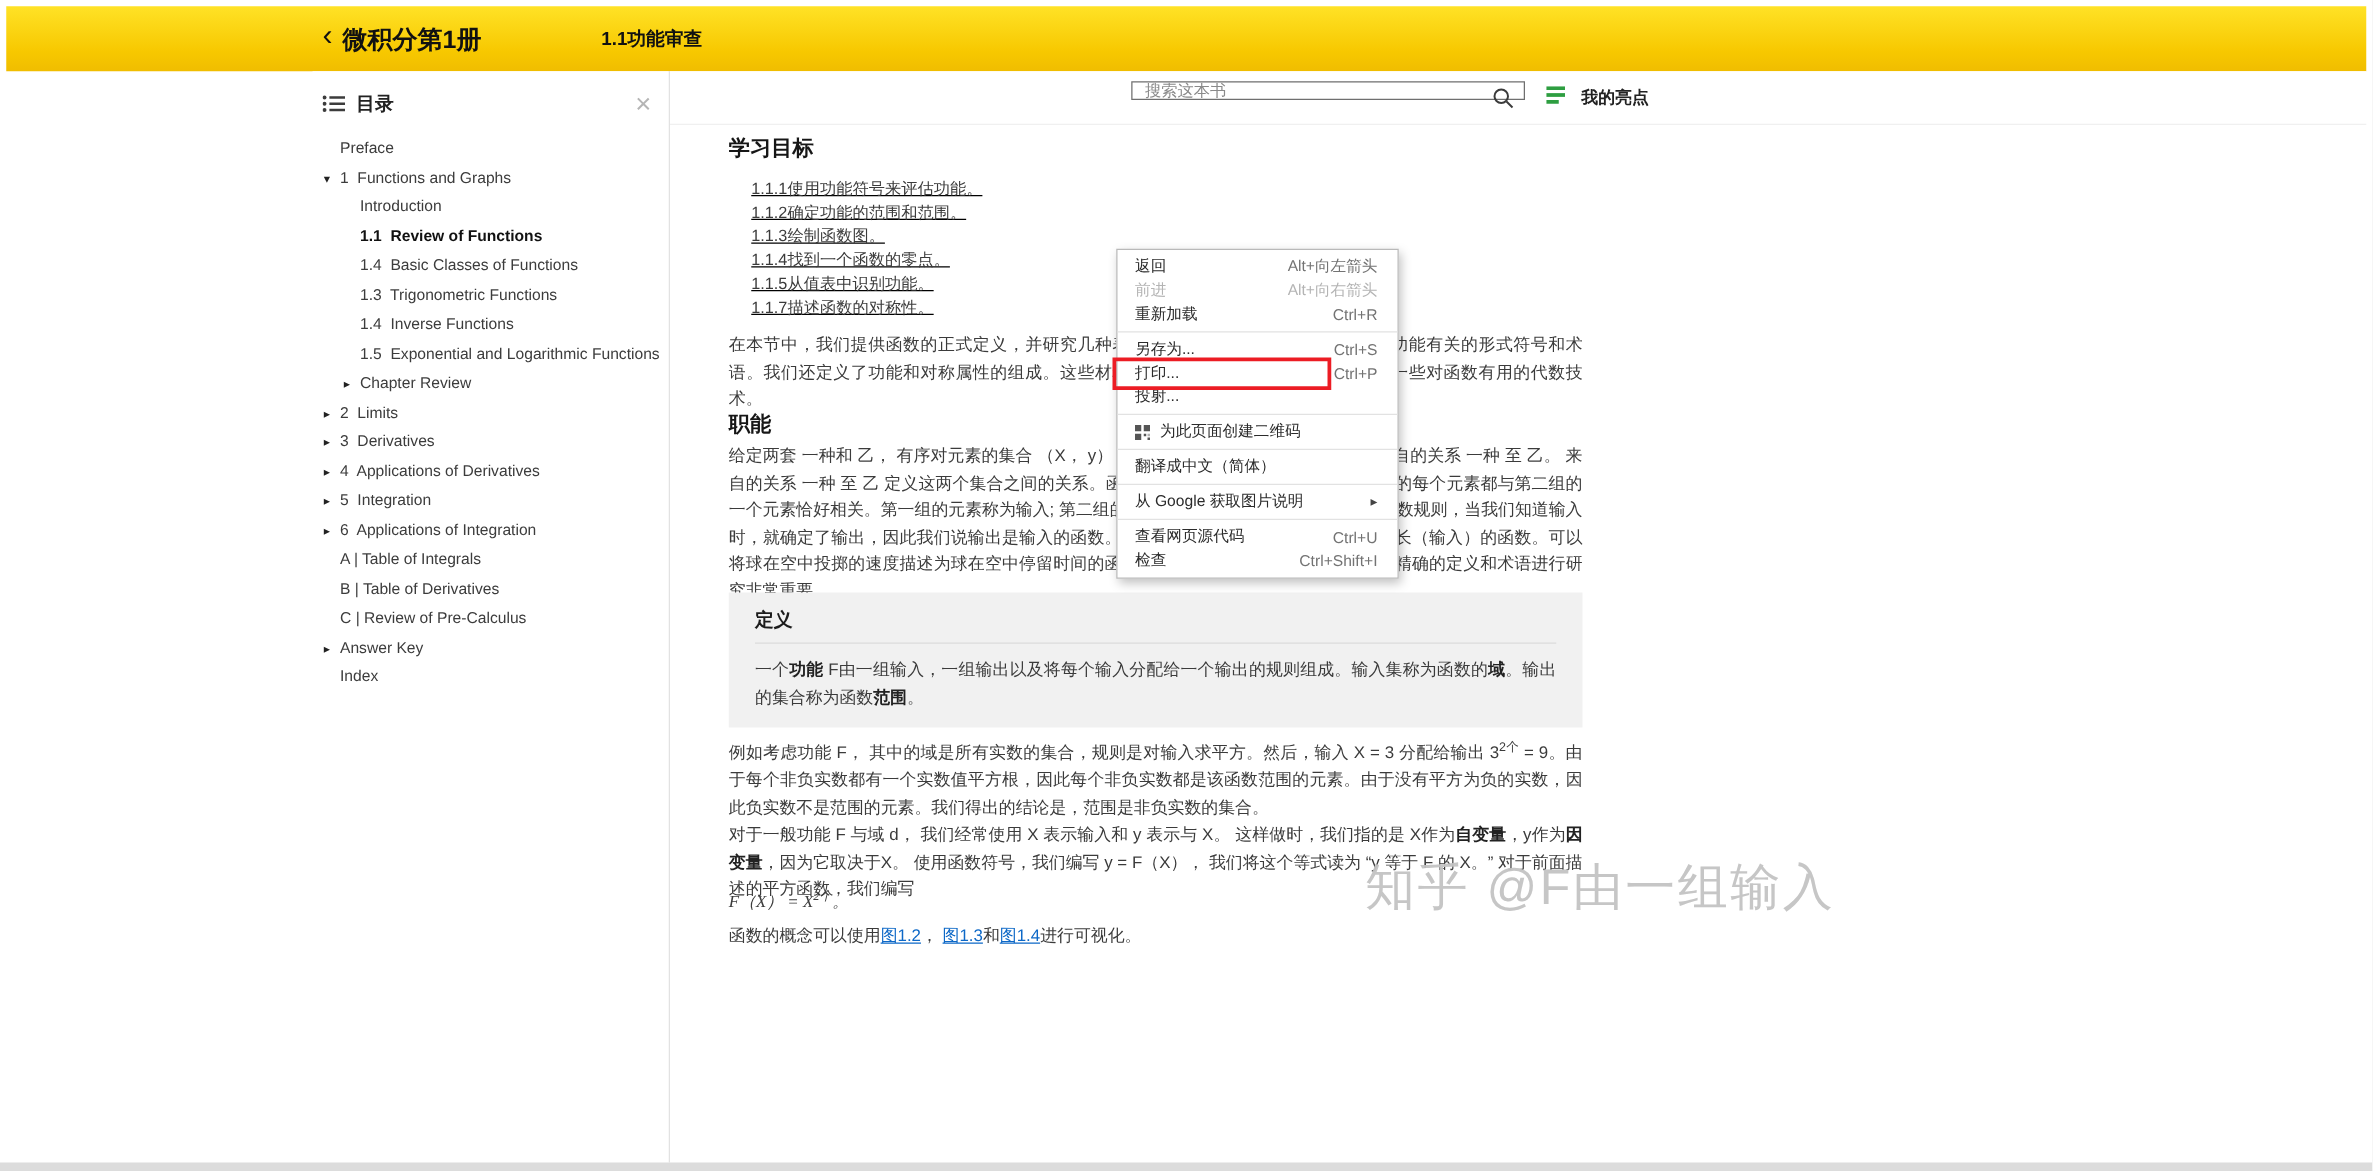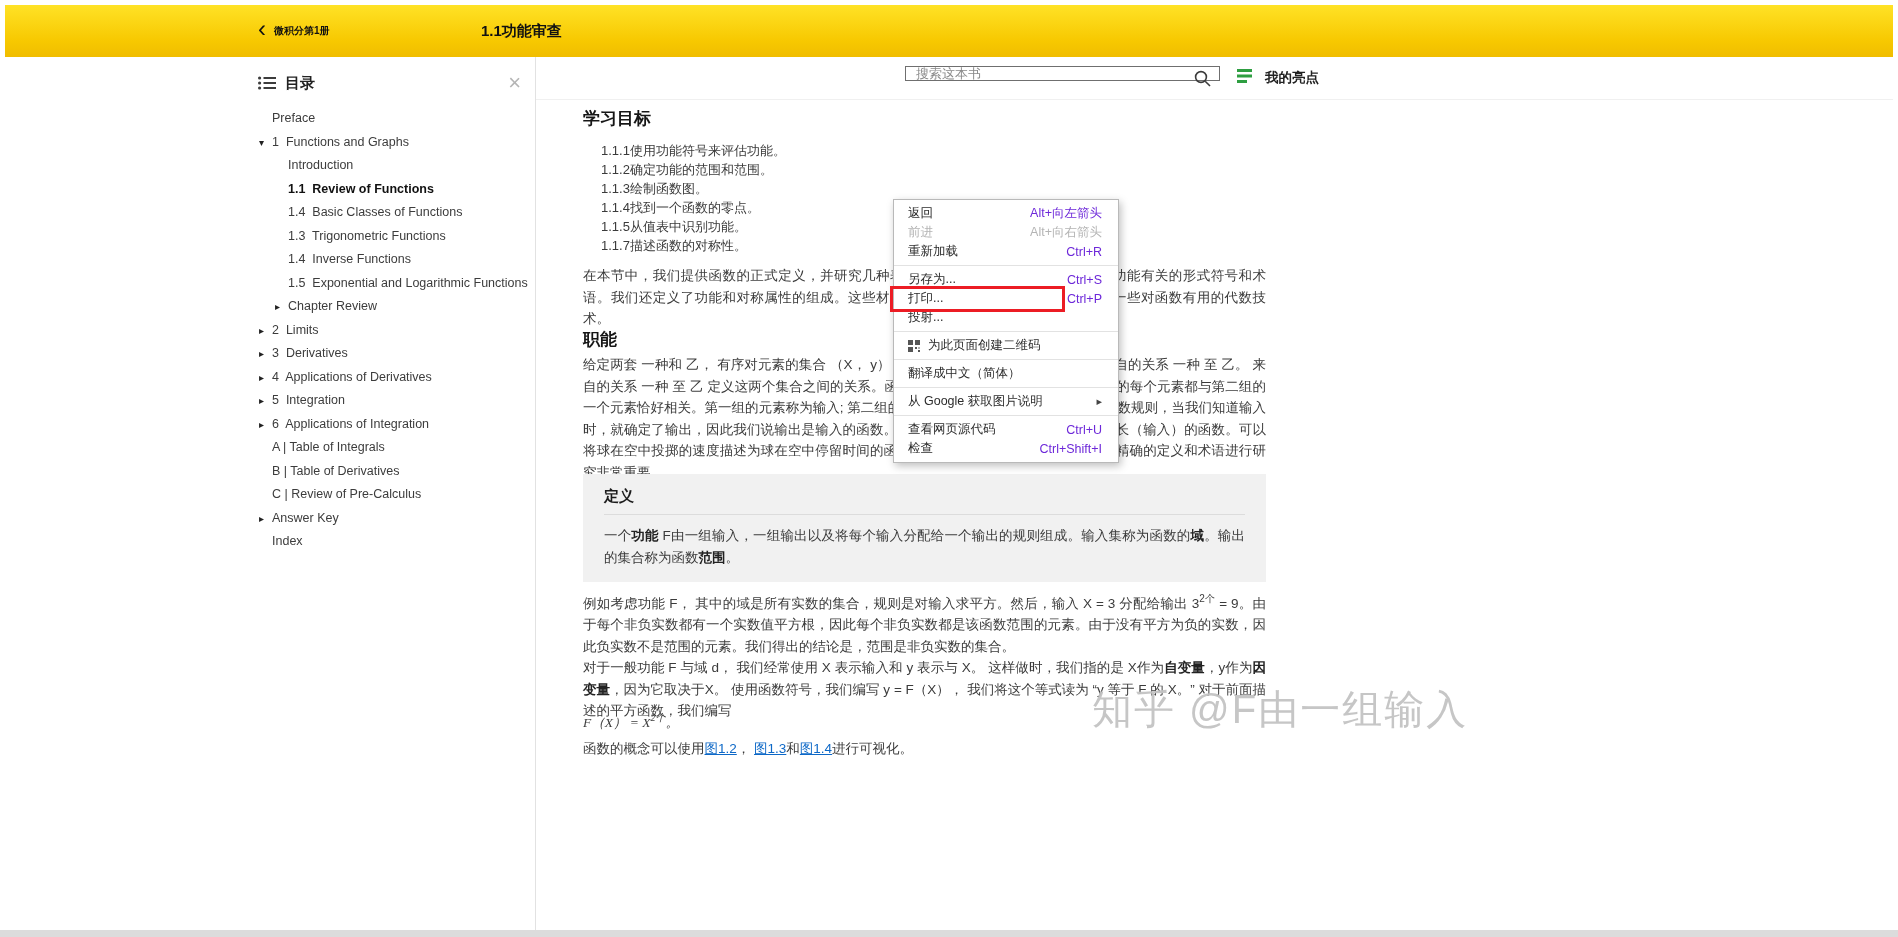--- a/index.html
+++ b/index.html
@@ -5,21 +5,21 @@
   * { margin:0; padding:0; box-sizing:border-box; }
   html,body { background:#efefef; }
   body { font-family:"Liberation Sans","DejaVu Sans",sans-serif; }
   .screen { position:relative; width:1898px; height:937px; background:#ffffff; overflow:hidden; margin:0 auto; }
 
   
   .topbar { position:absolute; left:5px; right:5px; top:5px; height:52px;
             background:linear-gradient(180deg,#ffe226 0%, #f7c800 70%, #f0bd00 100%); }
   .back { position:absolute; left:253px; top:0; height:52px; display:flex; align-items:center; gap:8px; cursor:pointer; }
   .back .chev { font-size:24px; font-weight:400; line-height:1; color:#111; transform:translateY(-2px); }
-  .back .booktitle { font-size:10px; font-weight:700; color:#111; }
+  .back .booktitle { font-size:20px; font-weight:700; color:#111; }
   .ptitle { position:absolute; left:476px; top:0; height:52px; display:flex; align-items:center;
             font-size:15px; font-weight:700; color:#111; }
 
   
   .toc { position:absolute; left:250px; top:57px; width:285px; bottom:7px; background:#fff; }
   .toc-head { display:flex; align-items:center; padding:15px 14px 0 8px; }
   .toc-icon { display:inline-flex; margin-right:9px; }
   .toc-title { font-size:15px; font-weight:700; color:#222; flex:1; }
   .toc-close { font-size:22px; color:#b5b5b5; cursor:pointer; line-height:1; }
   .toc-list { list-style:none; margin-top:13px; }
@@ -39,38 +39,38 @@
   .searchbox input { width:100%; height:100%; border:1px solid #6f6f6f; background:#fff;
                      padding:0 36px 0 10px; font-size:13px; font-family:inherit; color:#333; outline:none; }
   .searchbox input::placeholder { color:#8a8a8a; }
   .search-ic { position:absolute; right:9px; top:6px; cursor:pointer; }
   .highlights { position:absolute; left:701px; top:12px; display:flex; align-items:center; gap:12px;
                 font-size:13.5px; font-weight:700; color:#222; cursor:pointer; }
 
   
   .blk { position:absolute; left:47px; width:683px; }
   .h-sec { font-size:17px; font-weight:700; color:#161616; }
-  .obj-list { margin-top:11px; margin-left:18px; }
+  .obj-list { margin-top:11px; margin-left:18px;text-decoration:underline; }
   .obj-list div { font-size:13px; line-height:19px; color:#3b3b3b; }
   .para { font-size:13.5px; line-height:21.5px; color:#3b3b3b; text-align:justify; }
   .para sup { font-size:10px; }
   .link { color:#0d68c7; text-decoration:underline; cursor:pointer; }
   .math { font-family:Liberation Serif, serif; font-style:italic; }
 
   .defbox { position:absolute; left:47px; width:683px; background:#f1f1f1; padding:13px 21px 14px 21px; }
   .def-title { font-size:15px; font-weight:700; color:#1c1c1c; padding-bottom:8px; border-bottom:1px solid #dcdcdc; }
   .def-text { margin-top:10px; font-size:13.5px; line-height:21.5px; color:#3b3b3b; text-align:justify; }
   .def-text b, .para b { color:#222; }
 
   
   .ctxmenu { position:absolute; left:893px; top:199px; width:226px; background:#ffffff;
              border:1px solid #b9b9b9; box-shadow:2px 3px 8px rgba(0,0,0,.25); padding:4px 0; z-index:30; }
   .mi { display:flex; align-items:center; height:19px; padding:0 16px 0 14px; font-size:12.5px; color:#2b2b2b; cursor:pointer; }
   .mi .mi-label { flex:1; white-space:nowrap; }
-  .mi .mi-shortcut { color:#6d28d9; margin-left:14px; white-space:nowrap; }
+  .mi .mi-shortcut { color:#737373; margin-left:14px; white-space:nowrap; }
   .mi.disabled, .mi.disabled .mi-shortcut { color:#b4b4b4; }
   .mi .mi-icon { display:inline-flex; margin-right:8px; }
   .mi .mi-sub { color:#444; font-size:11px; margin-left:14px; }
   .msep { height:1px; background:#e2e2e2; margin:4px 0; }
 
   .red-box { position:absolute; left:890px; top:286px; width:175px; height:26px;
              border:3px solid #ec1c24; z-index:40; pointer-events:none; }
 
   .watermark { position:absolute; left:1092px; top:682px; font-size:40px; letter-spacing:2px;
                color:#c3c3c3; opacity:.95; z-index:5; white-space:nowrap; }

